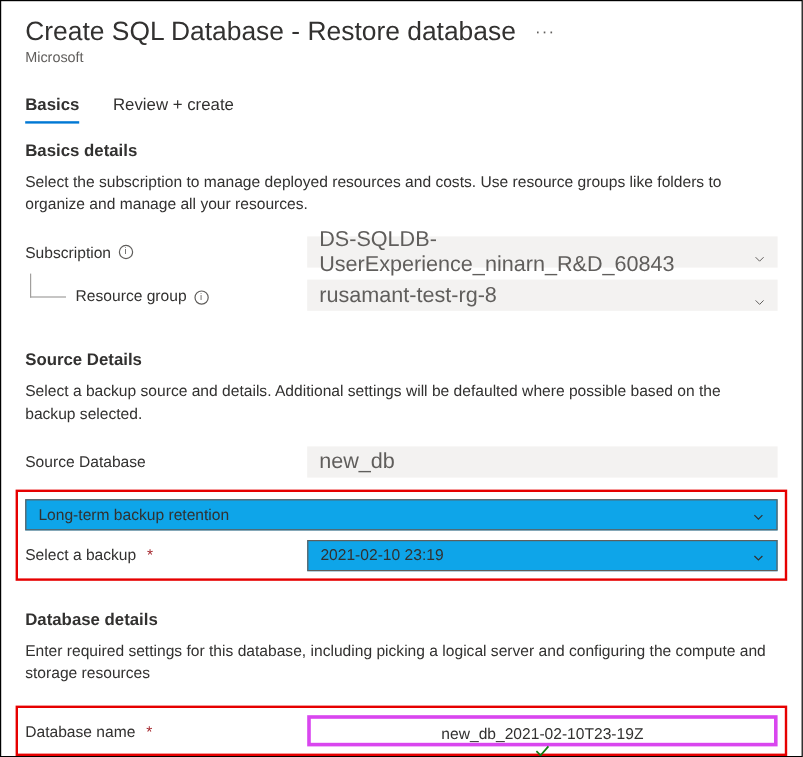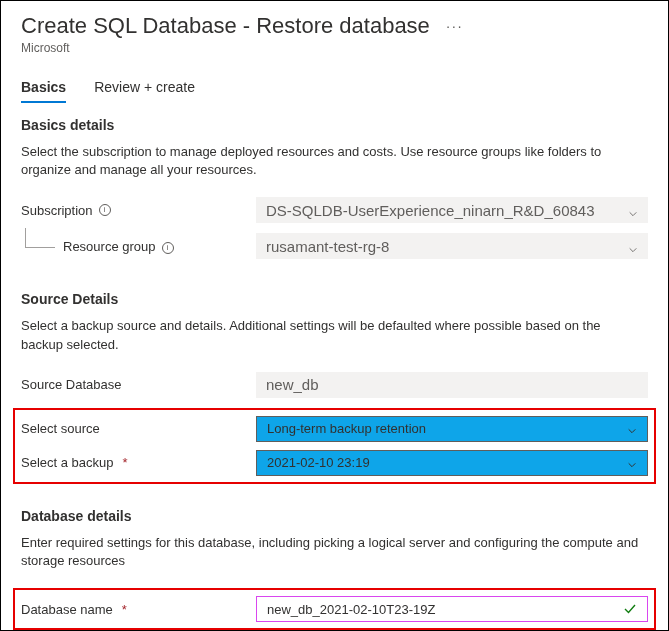--- a/index.html
+++ b/index.html
@@ -84,21 +84,21 @@
     border-radius: 50%;
     font-size: 8px;
     color: #605e5c;
     line-height: 1;
   }
   .required { color: #a4262c; margin-left: 3px; }
   .dropdown-disabled {
     background: #f3f2f1;
     border: none;
     padding: 6px 10px;
-    font-size: 15px;
+    font-size: 18px;
     color: #605e5c;
     width: 100%;
     display: flex;
     align-items: center;
     justify-content: space-between;
     height: 26px;
   }
   .dropdown-active {
     background: #0ea5e9;
     border: 1px solid #605e5c;
@@ -106,29 +106,30 @@
     font-size: 13px;
     color: #323130;
     width: 100%;
     display: flex;
     align-items: center;
     justify-content: space-between;
     height: 26px;
   }
   .input-active {
     background: #fff;
-    border: 1px solid #d946ef;
+    border: 3px solid #d946ef;
     padding: 5px 10px;
     font-size: 13px;
     color: #323130;
     width: 100%;
     display: flex;
     align-items: center;
     justify-content: space-between;
     height: 26px;
+    flex-direction: column;
   }
   .chevron {
     width: 10px;
     height: 10px;
     display: inline-block;
   }
   .chevron svg { width: 10px; height: 10px; }
   .check-icon {
     width: 14px;
     height: 14px;
@@ -234,23 +235,20 @@
   </div>
   <div class="control">
     <div class="dropdown-disabled" style="justify-content:flex-start;">
       <span>new_db</span>
     </div>
   </div>
 </div>
 
 <div class="highlight-box">
   <div class="form-row">
-    <div class="label">
-      <span>Select source</span>
-    </div>
     <div class="control">
       <div class="dropdown-active">
         <span>Long-term backup retention</span>
         <span class="chevron">
           <svg viewBox="0 0 12 12">
               <path d="M2 4 L6 8 L10 4" fill="none" stroke="#323130" stroke-width="1.2"></path>
             </svg>
         </span>
       </div>
     </div>

